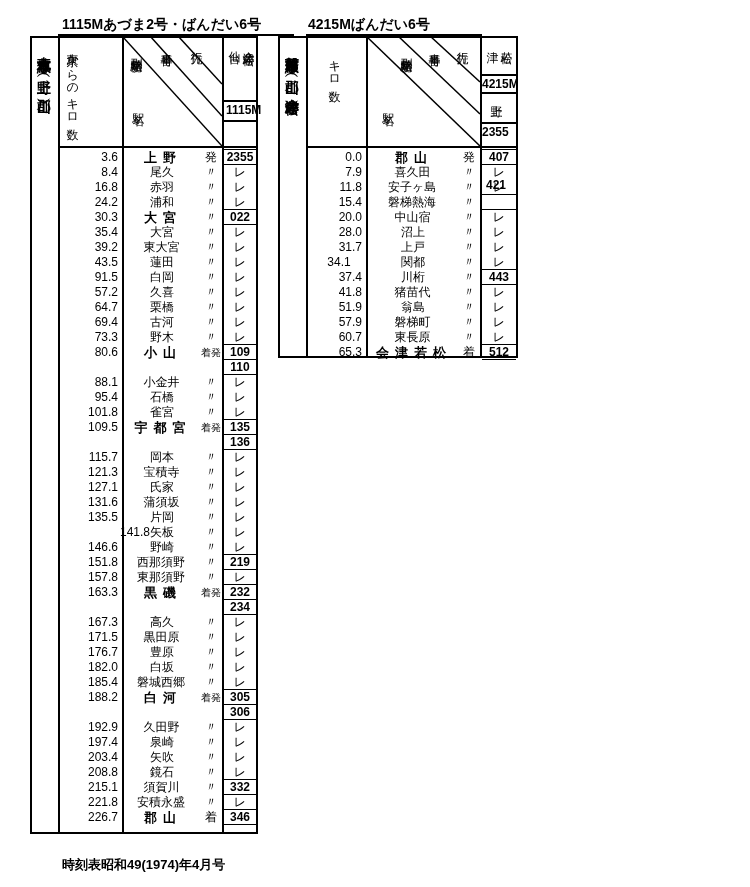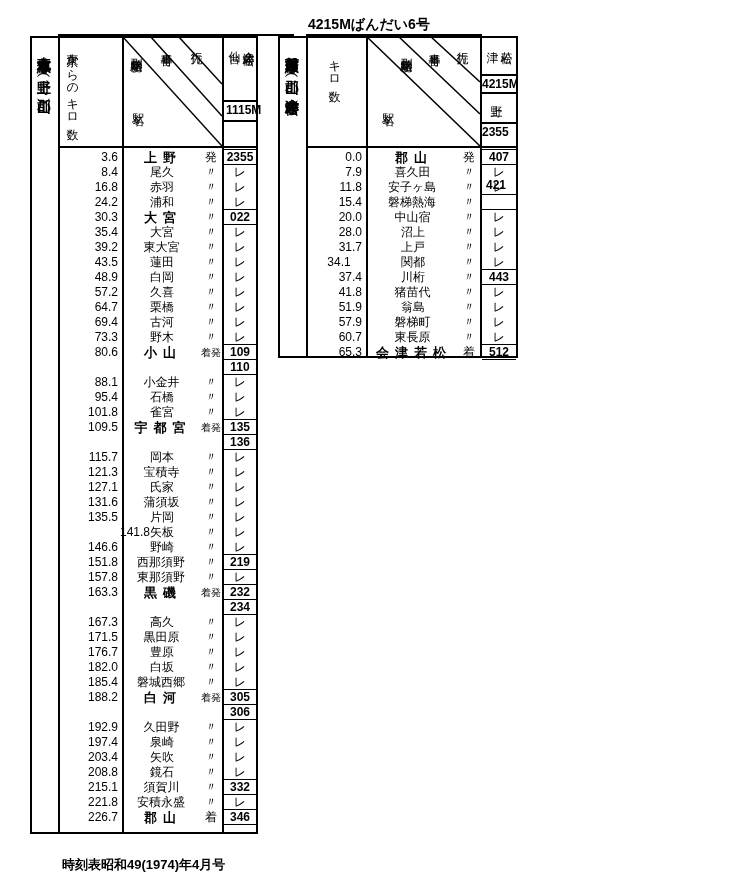--- a/index.html
+++ b/index.html
@@ -130,20 +130,21 @@
     font-size: 13px;
     font-weight: bold;
     white-space: nowrap;
   }
 </style>
 </head>
 <body>
 
 <div class="page">
 
+  <div class="title" id="title-left">1115Mあづま2号・ばんだい6号</div>
   <div class="title" id="title-right">4215Mばんだい6号</div>
 
   <div class="hline" style="left:58px; top:34px; width:236px;"></div>
   <div class="hline" style="left:306px; top:34px; width:176px;"></div>
 
   <div class="table-box" id="left-table"></div>
 
   <div class="side-caption vtext" style="left:36px; top:46px; height:290px;">東北本線下り（上野→郡山）</div>
 
   <div class="vline" style="left:58px;  top:36px; height:798px;"></div>
@@ -208,21 +209,21 @@
       <div class="km" style="left: 60px; top: 240px; width: 58px;">39.2</div>
       <div class="stn" style="left: 143.5px; top: 240px;">東大宮</div>
       <div class="mark" style="left: 200px; top: 240px; width: 22px; font-size: 12px;">〃</div>
       <div class="time" style="left: 224px; top: 240px; width: 32px; font-weight: normal;">レ</div>
       <div class="row" style="left: 58px; top: 255px; width: 200px;"></div>
       <div class="km" style="left: 60px; top: 255px; width: 58px;">43.5</div>
       <div class="stn" style="left: 150px; top: 255px;">蓮田</div>
       <div class="mark" style="left: 200px; top: 255px; width: 22px; font-size: 12px;">〃</div>
       <div class="time" style="left: 224px; top: 255px; width: 32px; font-weight: normal;">レ</div>
       <div class="row" style="left: 58px; top: 270px; width: 200px;"></div>
-      <div class="km" style="left: 60px; top: 270px; width: 58px;">48.9</div>
+      <div class="km" style="left: 60px; top: 270px; width: 58px;">91.5</div>
       <div class="stn" style="left: 150px; top: 270px;">白岡</div>
       <div class="mark" style="left: 200px; top: 270px; width: 22px; font-size: 12px;">〃</div>
       <div class="time" style="left: 224px; top: 270px; width: 32px; font-weight: normal;">レ</div>
       <div class="row" style="left: 58px; top: 285px; width: 200px;"></div>
       <div class="km" style="left: 60px; top: 285px; width: 58px;">57.2</div>
       <div class="stn" style="left: 150px; top: 285px;">久喜</div>
       <div class="mark" style="left: 200px; top: 285px; width: 22px; font-size: 12px;">〃</div>
       <div class="time" style="left: 224px; top: 285px; width: 32px; font-weight: normal;">レ</div>
       <div class="row" style="left: 58px; top: 300px; width: 200px;"></div>
       <div class="km" style="left: 60px; top: 300px; width: 58px;">64.7</div>

